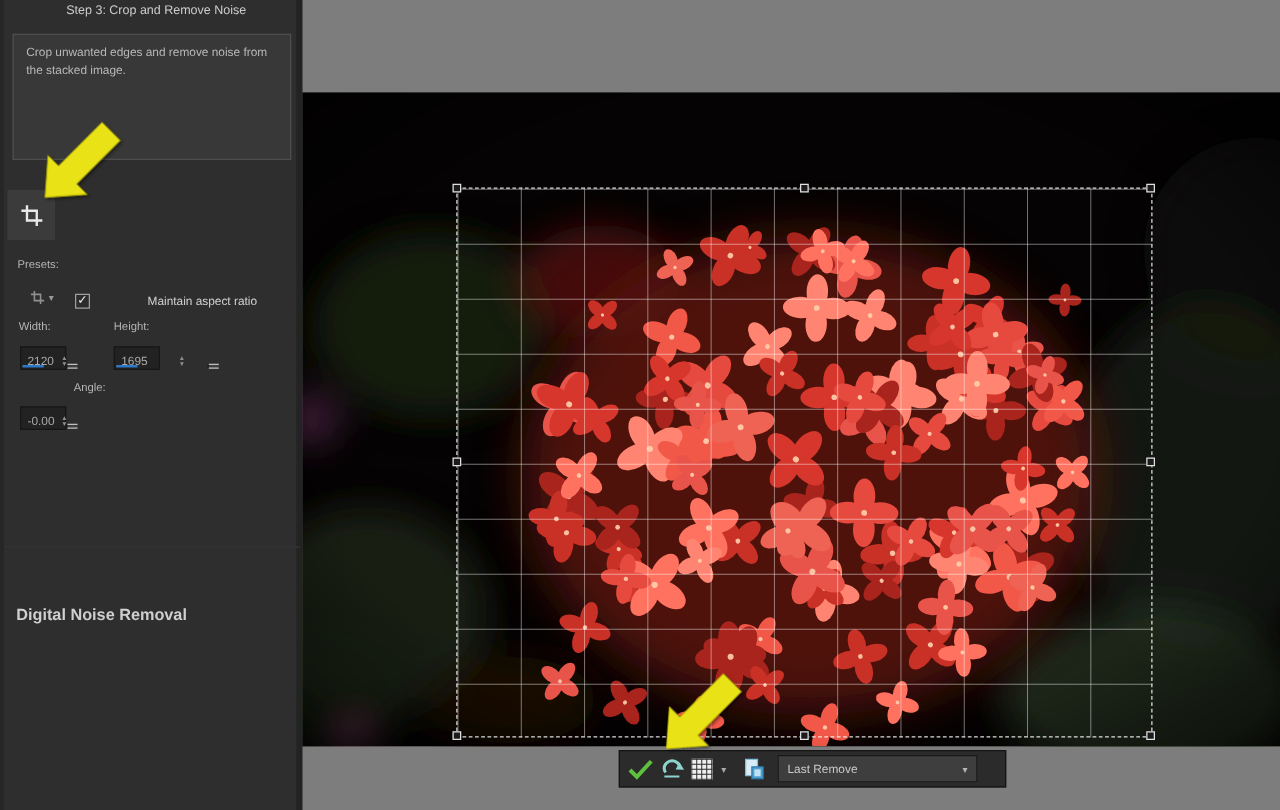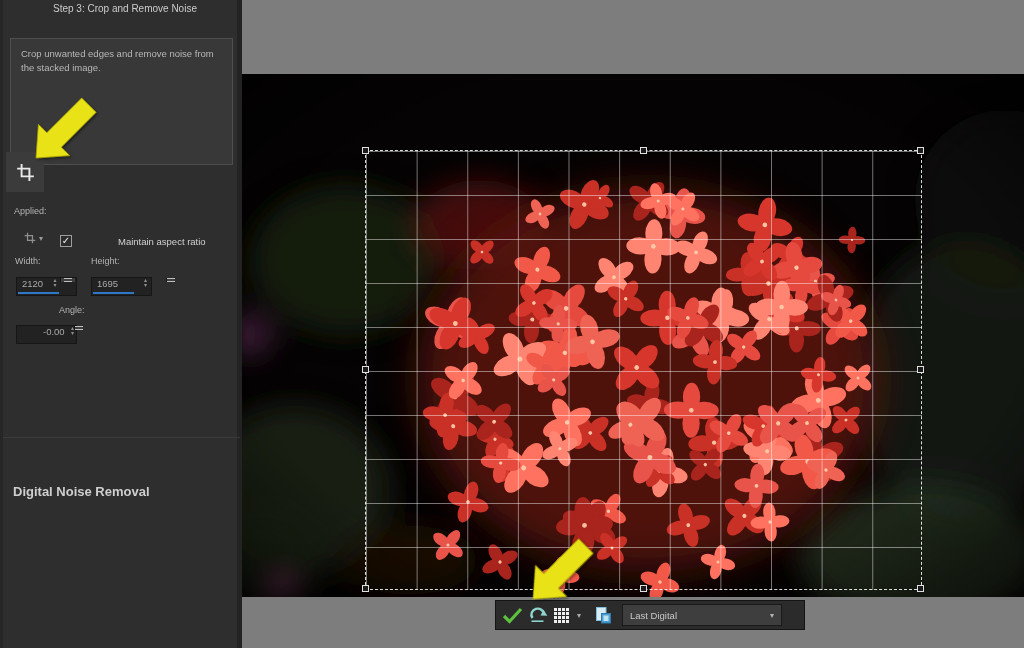--- a/index.html
+++ b/index.html
@@ -3,35 +3,35 @@
 <meta charset="utf-8">
 <style>
   * { margin:0; padding:0; box-sizing:border-box; }
   html,body { width:1024px; height:648px; overflow:hidden; background:#2e2e2e;
               font-family:"Liberation Sans", sans-serif; }
 
   
   #left-panel { position:absolute; left:0; top:0; width:237px; height:648px;
                 background:#2e2e2e; border-left:3px solid #262626; z-index:2; }
   .panel-title { position:absolute; left:9px; top:3px; font-size:10px; color:#cccccc;margin-left:41px; }
-  .desc-box { position:absolute; left:7px; top:38px; width:223px; height:127px;
+  .desc-box { position:absolute; left:7px; top:27px; width:223px; height:101px;
               background:#383838; border:1px solid #4e4e4e; padding:8px 10px;
               font-size:9.5px; line-height:1.45; color:#b8b8b8; }
   .crop-tool-btn { position:absolute; left:3px; top:152px; width:38px; height:40px;
                    background:#3b3b3b; display:flex; align-items:center; justify-content:center; }
   .small-label { position:absolute; font-size:9px; color:#b4b4b4; }
   .preset-dd { position:absolute; left:21px; top:232px; display:flex; align-items:center; gap:3px;
                color:#8f8f8f; }
   .preset-dd .caret { font-size:8px; color:#9a9a9a; }
   .checkbox { position:absolute; left:57px; top:235px; width:12px; height:12px;
               background:#2c2c2c; border:1px solid #9e9e9e; color:#f2f2f2;
               font-size:10px; line-height:10px; text-align:center; }
   .cb-label { position:absolute; left:75px; top:236px; font-size:9.5px; color:#d2d2d2;padding-left:40px; }
-  .num-field { position:absolute; width:61px; height:19px; background:#222222;
-               border:1px solid #161616; display:flex; align-items:flex-start; }
+  .num-field { position:absolute; width:37px; height:19px; background:#222222;
+               border:1px solid #161616; display:flex; align-items:flex-end; }
   .num-field input { width:33px; background:transparent; border:0; color:#a9a9a9;
                      font-size:9.5px; padding-left:5px; font-family:"Liberation Sans",sans-serif; outline:none; }
   .spin { width:10px; display:flex; flex-direction:column; align-items:center;
           justify-content:center; color:#8f8f8f; font-size:6px; line-height:5px; }
   .side-btn { width:15px; background:#3e3e3e; border-left:1px solid #161616;
               display:flex; flex-direction:column; gap:2px; align-items:center; justify-content:center; }
   .side-btn i { display:block; width:8px; height:1px; background:#bfbfbf; }
   .num-field.has-bar::after { content:""; position:absolute; left:1px; right:17px; bottom:1px;
                               height:2px; background:#2e79c6; }
   .divider { position:absolute; left:0; top:437px; width:237px; height:1px;
@@ -841,21 +841,21 @@
   <div class="panel-title">Step 3: Crop and Remove Noise</div>
   <div class="desc-box">Crop unwanted edges and remove noise from the stacked image.</div>
 
   <div class="crop-tool-btn">
     <svg width="19" height="19" viewBox="0 0 17 17">
       <path d="M5 1 V12 H16" fill="none" stroke="#e9e9e9" stroke-width="1.7"></path>
       <path d="M1 5 H12 V16" fill="none" stroke="#e9e9e9" stroke-width="1.7"></path>
     </svg>
   </div>
 
-  <div class="small-label" style="left:11px; top:206px;">Applied:</div>
+  <div class="small-label" style="left:11px; top:206px;">Presets:</div>
 
   <div class="preset-dd">
     <svg width="12" height="12" viewBox="0 0 17 17">
       <path d="M5 1 V12 H16" fill="none" stroke="#8f8f8f" stroke-width="1.8"></path>
       <path d="M1 5 H12 V16" fill="none" stroke="#8f8f8f" stroke-width="1.8"></path>
     </svg>
     <span class="caret">▾</span>
   </div>
 
   <div class="checkbox">
@@ -883,21 +883,21 @@
       <span>▴</span>
         <span>▾</span>
     </div>
     <div class="side-btn">
         <i></i>
         <i></i>
       </div>
   </div>
 
   <div class="small-label" style="left:12px; top:305px;margin-left:44px;">Angle:</div>
-  <div class="num-field" style="left:13px; top:325px;padding-left:21px;">
+  <div class="num-field" style="left:13px; top:325px;">
     <input value="-0.00" style="">
     <div class="spin">
       <span>▴</span>
         <span>▾</span>
     </div>
     <div class="side-btn">
         <i></i>
         <i></i>
       </div>
   </div>
@@ -926,21 +926,21 @@
     <span>▾</span>
   </div>
   <div class="tb-btn" style="margin-left:6px;">
     <svg width="19" height="19" viewBox="0 0 19 19">
       <rect x="2.5" y="1.5" width="9.5" height="13" fill="#d8ecf7" stroke="#83bcd9" stroke-width="1"></rect>
       <rect x="7.5" y="7.5" width="9" height="9.5" fill="#4f9fd2" stroke="#2d7cab" stroke-width="1"></rect>
       <rect x="9.5" y="9.5" width="5" height="5.5" fill="#bfe2f2"></rect>
     </svg>
   </div>
   <div id="preset-dropdown">
-    <span class="dd-text">Last Digital</span>
+    <span class="dd-text">Last Remove</span>
     <span class="caret">▾</span>
   </div>
 </div>
 
 <svg id="annotations">
   <defs>
     <filter id="ashadow" x="-40%" y="-40%" width="180%" height="180%">
       <feDropShadow dx="1.5" dy="1.5" stdDeviation="1.2" flood-color="#000" flood-opacity="0.45"></feDropShadow>
     </filter>
   </defs>

